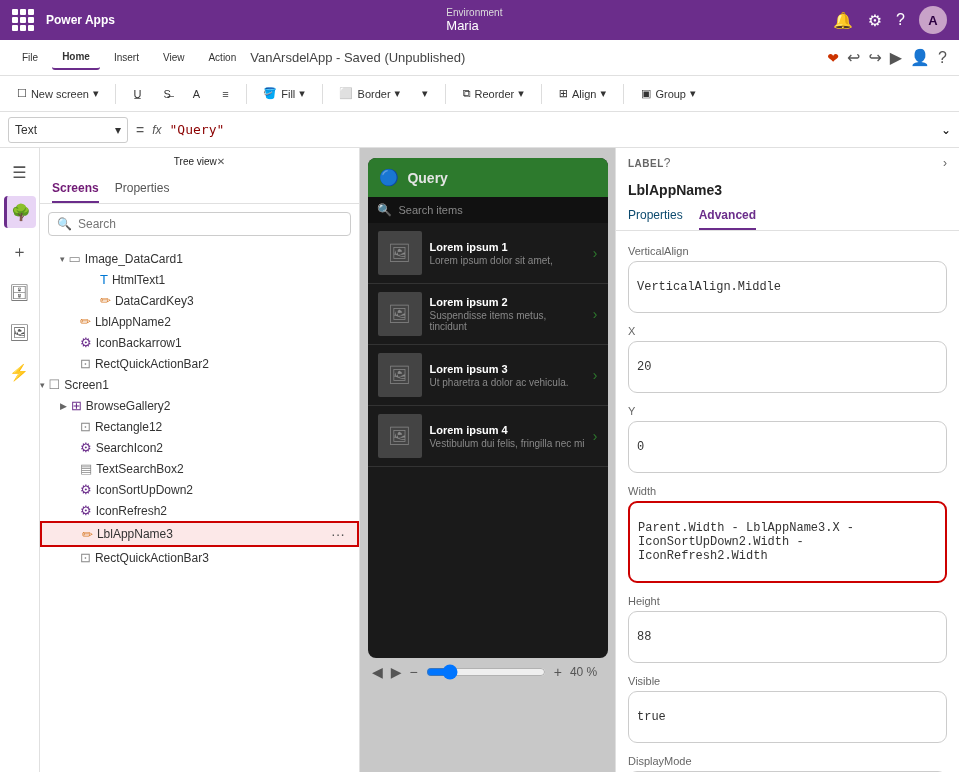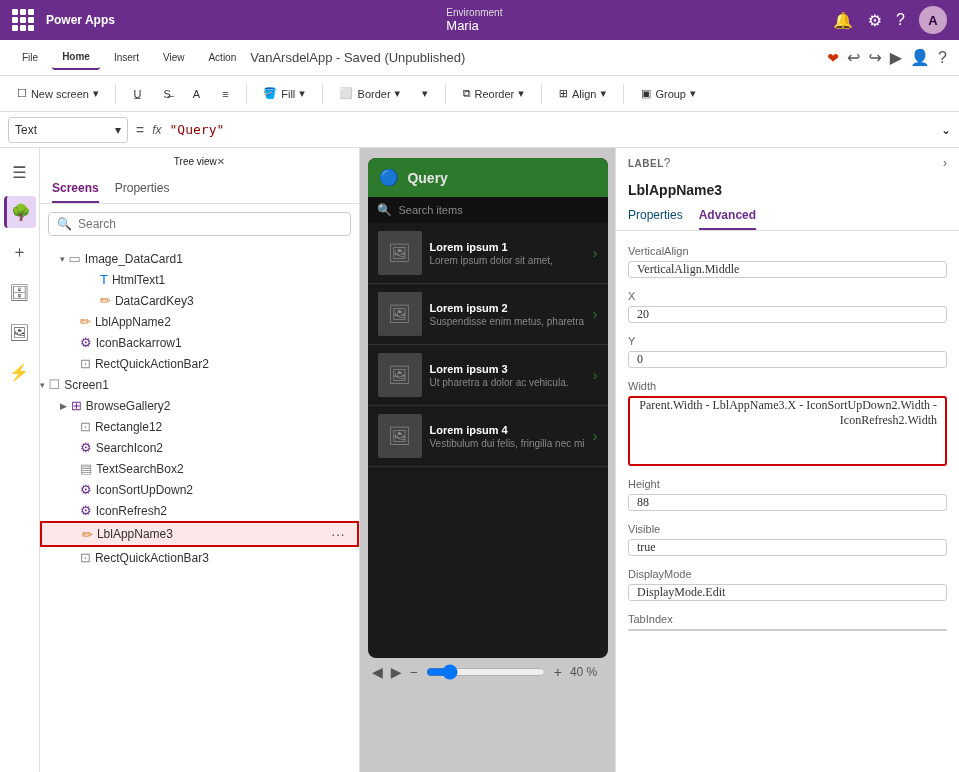--- a/index.html
+++ b/index.html
@@ -284,31 +284,30 @@
       overflow-y: auto;
       padding: 8px 0;
     }
     .prop-field {
       padding: 6px 12px;
     }
     .prop-label { font-size: 11px; color: #666; margin-bottom: 4px; }
     .prop-input {
       width: 100%;
       border: 1px solid #ccc;
-      border-radius: 3px;
-      padding: 0 8px;
+      border-radius: 9px;
+      padding: 18px 8px;
       font-size: 12px;
       color: #333;
-      font-family: Liberation Serif, serif;
+      font-family: Liberation Mono, monospace;
       background: white;
       resize: none;
     }
     .prop-input-highlighted {
       border: 2px solid #cc0000;
-      text-align: right;
     }
     .prop-textarea {
       min-height: 70px;
     }
 
     
     .health-icon { color: #cc3300; font-size: 14px; }
 
     .icon-sym { font-size: 13px; }
     .icon-sym.purple { color: #6b2d8b; }
@@ -586,21 +585,21 @@
             <div class="phone-item-desc">Lorem ipsum dolor sit amet,</div>
           </div>
           <span class="phone-chevron">›</span>
         </div>
         <div class="phone-item">
           <div class="phone-thumb">
               <span class="phone-thumb-icon">🖼</span>
             </div>
           <div class="phone-item-text">
             <div class="phone-item-title">Lorem ipsum 2</div>
-            <div class="phone-item-desc">Suspendisse enim metus, pharetra</div>
+            <div class="phone-item-desc">Suspendisse items metus, tincidunt</div>
           </div>
           <span class="phone-chevron">›</span>
         </div>
         <div class="phone-item">
           <div class="phone-thumb">
               <span class="phone-thumb-icon">🖼</span>
             </div>
           <div class="phone-item-text">
             <div class="phone-item-title">Lorem ipsum 3</div>
             <div class="phone-item-desc">Ut pharetra a dolor ac vehicula.</div>

